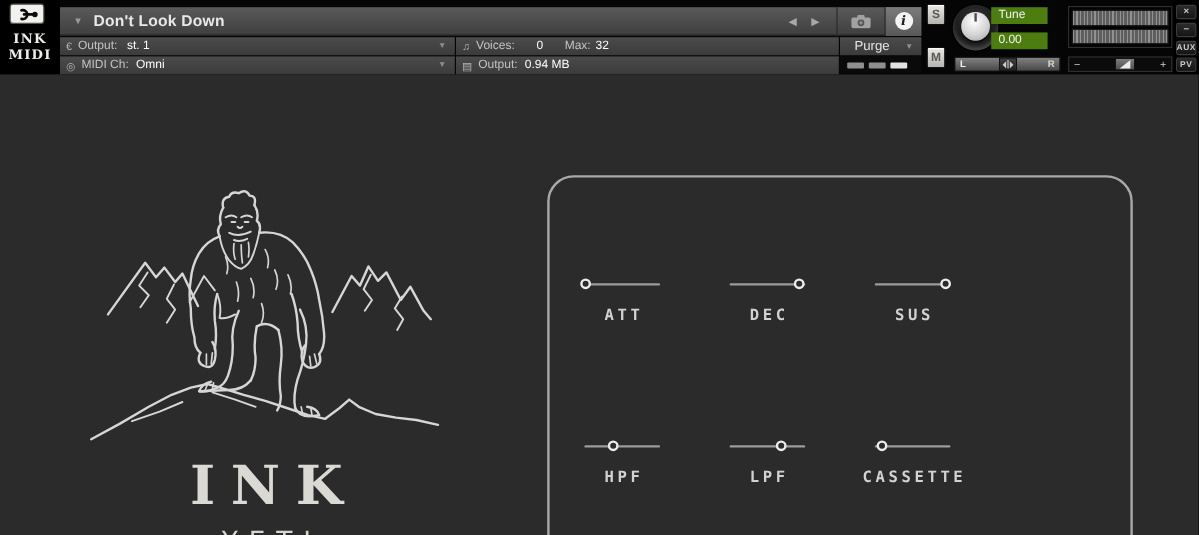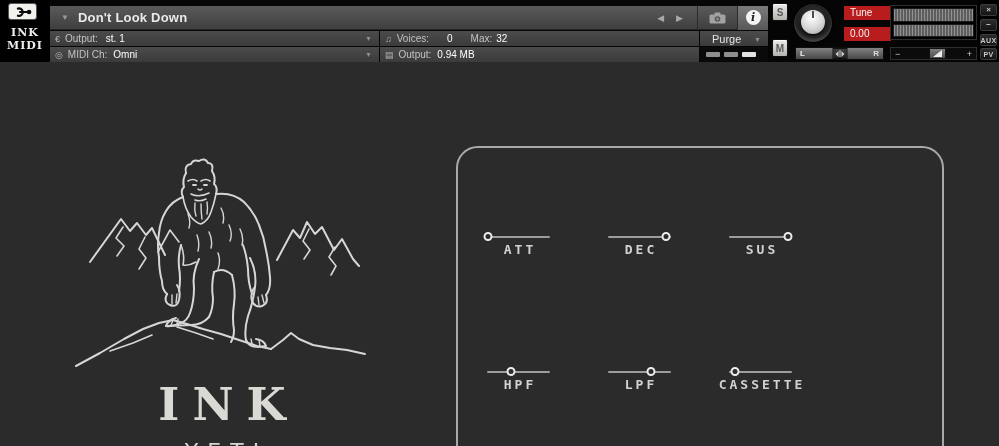--- a/index.html
+++ b/index.html
@@ -57,21 +57,21 @@
     color:#5a5a5a; font-size:10px; font-weight:bold; display:flex; align-items:center; justify-content:center;
     box-shadow:inset 0 1px 0 #fff; }
   .sm-s { top:3px; } .sm-m { top:39px; }
   .knob { position:absolute; left:26px; top:4px; width:38px; height:38px; border-radius:50%;
     background:radial-gradient(circle at 50% 38%, #3e3e3e, #141414 68%);
     box-shadow:0 0 0 1px #000, inset 0 -3px 4px #4a4a4a; }
   .knob-cap { position:absolute; left:7px; top:6px; width:24px; height:24px; border-radius:50%;
     background:radial-gradient(circle at 45% 32%, #ffffff, #d4d4d4 55%, #9d9d9d);
     box-shadow:0 1px 2px #000; }
   .knob-tick { position:absolute; left:11px; top:1px; width:2px; height:7px; background:#4d4d4d; }
-  .field { position:absolute; left:76px; width:47px; height:14px; background:#b91c1c;
+  .field { position:absolute; left:58px; width:47px; height:14px; background:#4d7c0f;
     color:#f4f4f4; font-size:10px; line-height:14px; padding-left:6px; }
   .field-tune { top:6px; } .field-tval { top:27px; }
   .pan { position:absolute; left:27px; top:47px; width:89px; height:13px;
     background:linear-gradient(#828282,#474747); border:1px solid #0d0d0d;
     display:flex; align-items:center; justify-content:space-between;
     color:#f2f2f2; font-size:8px; font-weight:bold; padding:0 4px; }
   .pan-handle { position:absolute; left:50%; top:0; transform:translateX(-50%); width:15px; height:11px;
     background:linear-gradient(#3e3e3e,#222); border:1px solid #111;
     display:flex; align-items:center; justify-content:center; gap:1px; }
   .tri-l { width:0; height:0; border-top:3px solid transparent; border-bottom:3px solid transparent; border-right:3px solid #cfcfcf; }
@@ -108,21 +108,21 @@
 
   .panel { position:absolute; left:456px; top:84px; width:488px; height:339px;
     border:2px solid #a9a9a9; border-radius:22px; }
   .srow { position:absolute; left:0; right:0; display:flex; }
   .srow1 { top:84px; } .srow2 { top:219px; }
   .slider { width:25%; display:flex; flex-direction:column; align-items:center; }
   .track { position:relative; width:63px; height:10px; }
   .track-line { position:absolute; left:0; right:0; top:4px; height:2px; background:#9c9c9c; border-radius:1px; }
   .handle { position:absolute; top:0; width:9px; height:9px; border:2px solid #ececec; border-radius:50%;
     background:#2b2b2c; transform:translateX(-50%); }
-  .slabel { margin-top:0; font-family:"DejaVu Sans Mono", monospace; font-weight:bold;
+  .slabel { margin-top:14px; font-family:"DejaVu Sans Mono", monospace; font-weight:bold;
     font-size:13px; letter-spacing:3px; padding-left:3px; color:#d2d2d2; white-space:nowrap; }
 </style>
 </head>
 <body>
 
 <div class="app">
 
   <div class="rack-header">
 
     <div class="brand">

